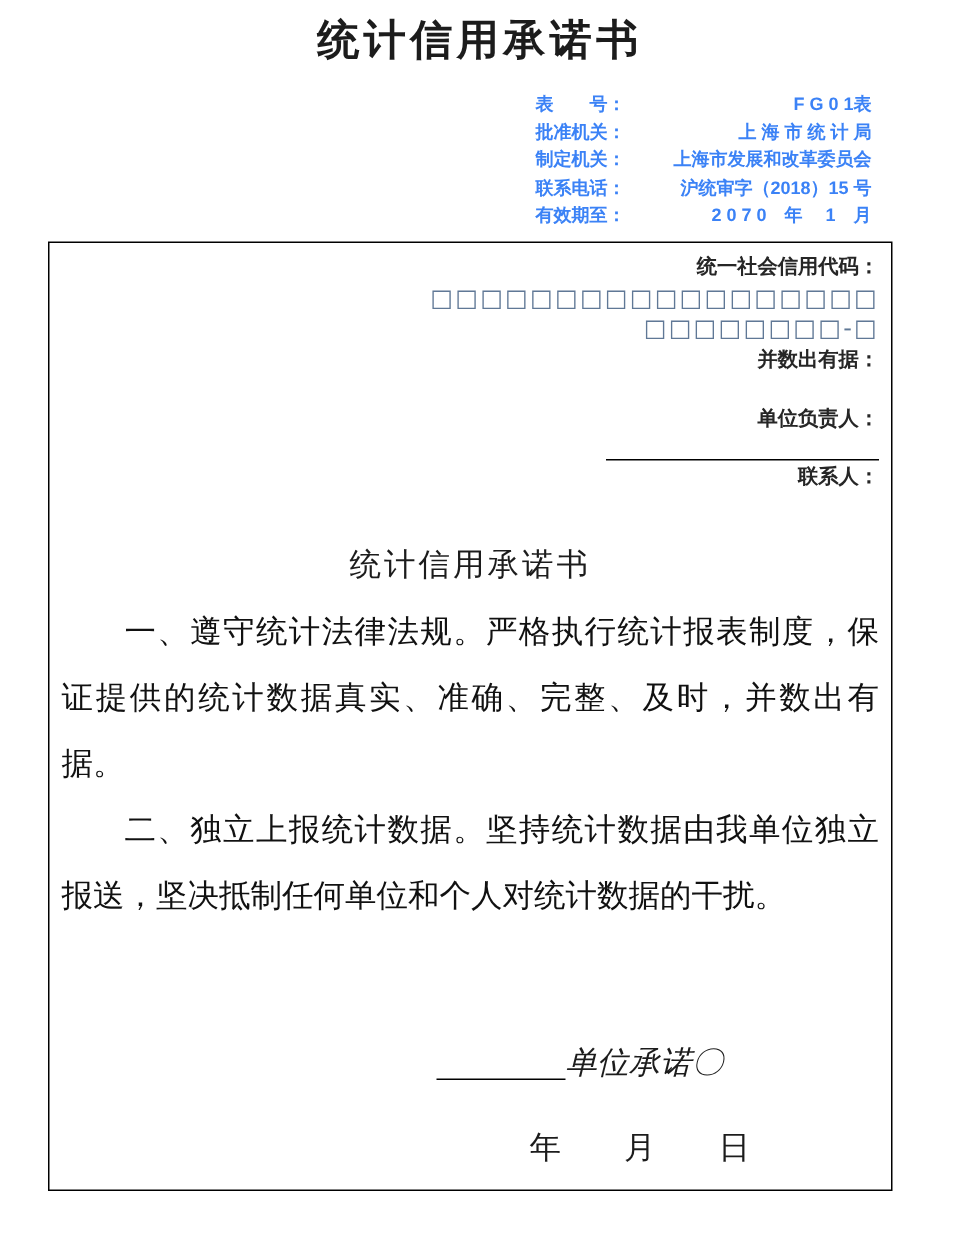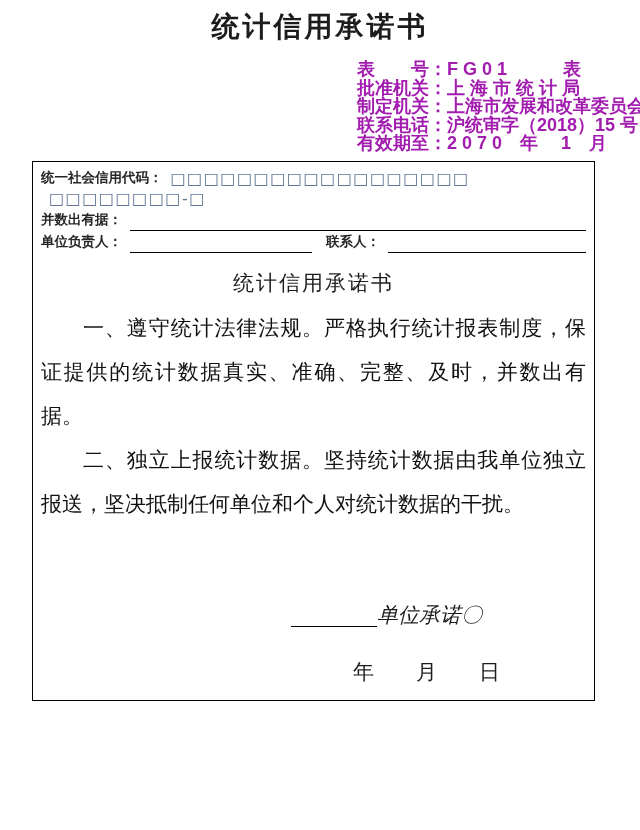--- a/index.html
+++ b/index.html
@@ -19,45 +19,46 @@
     font-weight: bold;
     letter-spacing: 3px;
     font-family: "Liberation Serif", "DejaVu Serif", serif;
   }
 
   
   .meta {
     width: 224px;
     margin: 14px 59px 8px auto;
     font-family: "Liberation Sans", "DejaVu Sans", sans-serif;
-    font-size: 18px;
+    font-size: 12px;
     font-weight: 700;
     line-height: 18.5px;
-    color: #a21caf;
+    color: #3b82f6;
   }
   .meta-row { display: flex; white-space: pre; }
   .meta-row .m-label { flex: 0 0 auto; }
-  .meta-row .m-value { flex: 1 1 auto; }
+  .meta-row .m-value { flex: 1 1 auto; text-align: right; }
   .meta-row .m-suffix { flex: 0 0 auto; }
 
   
   .form-box {
     margin: 2px 45px 0 32px;
     border: 1.6px solid #000;
     padding: 5px 8px 14px 8px;
   }
   .f-row {
     display: flex;
     align-items: flex-end;
     font-family: "Liberation Sans", "DejaVu Sans", sans-serif;
     font-size: 13.5px;
     font-weight: 600;
     line-height: 22px;
     white-space: nowrap;
     color: #262626;
+    flex-direction: column;
   }
   .boxes {
     color: #607896;
     font-size: 16px;
     letter-spacing: 1.5px;
     line-height: 20px;
     font-weight: 400;
     font-family: "DejaVu Sans", sans-serif;
   }
   .fill-line {

